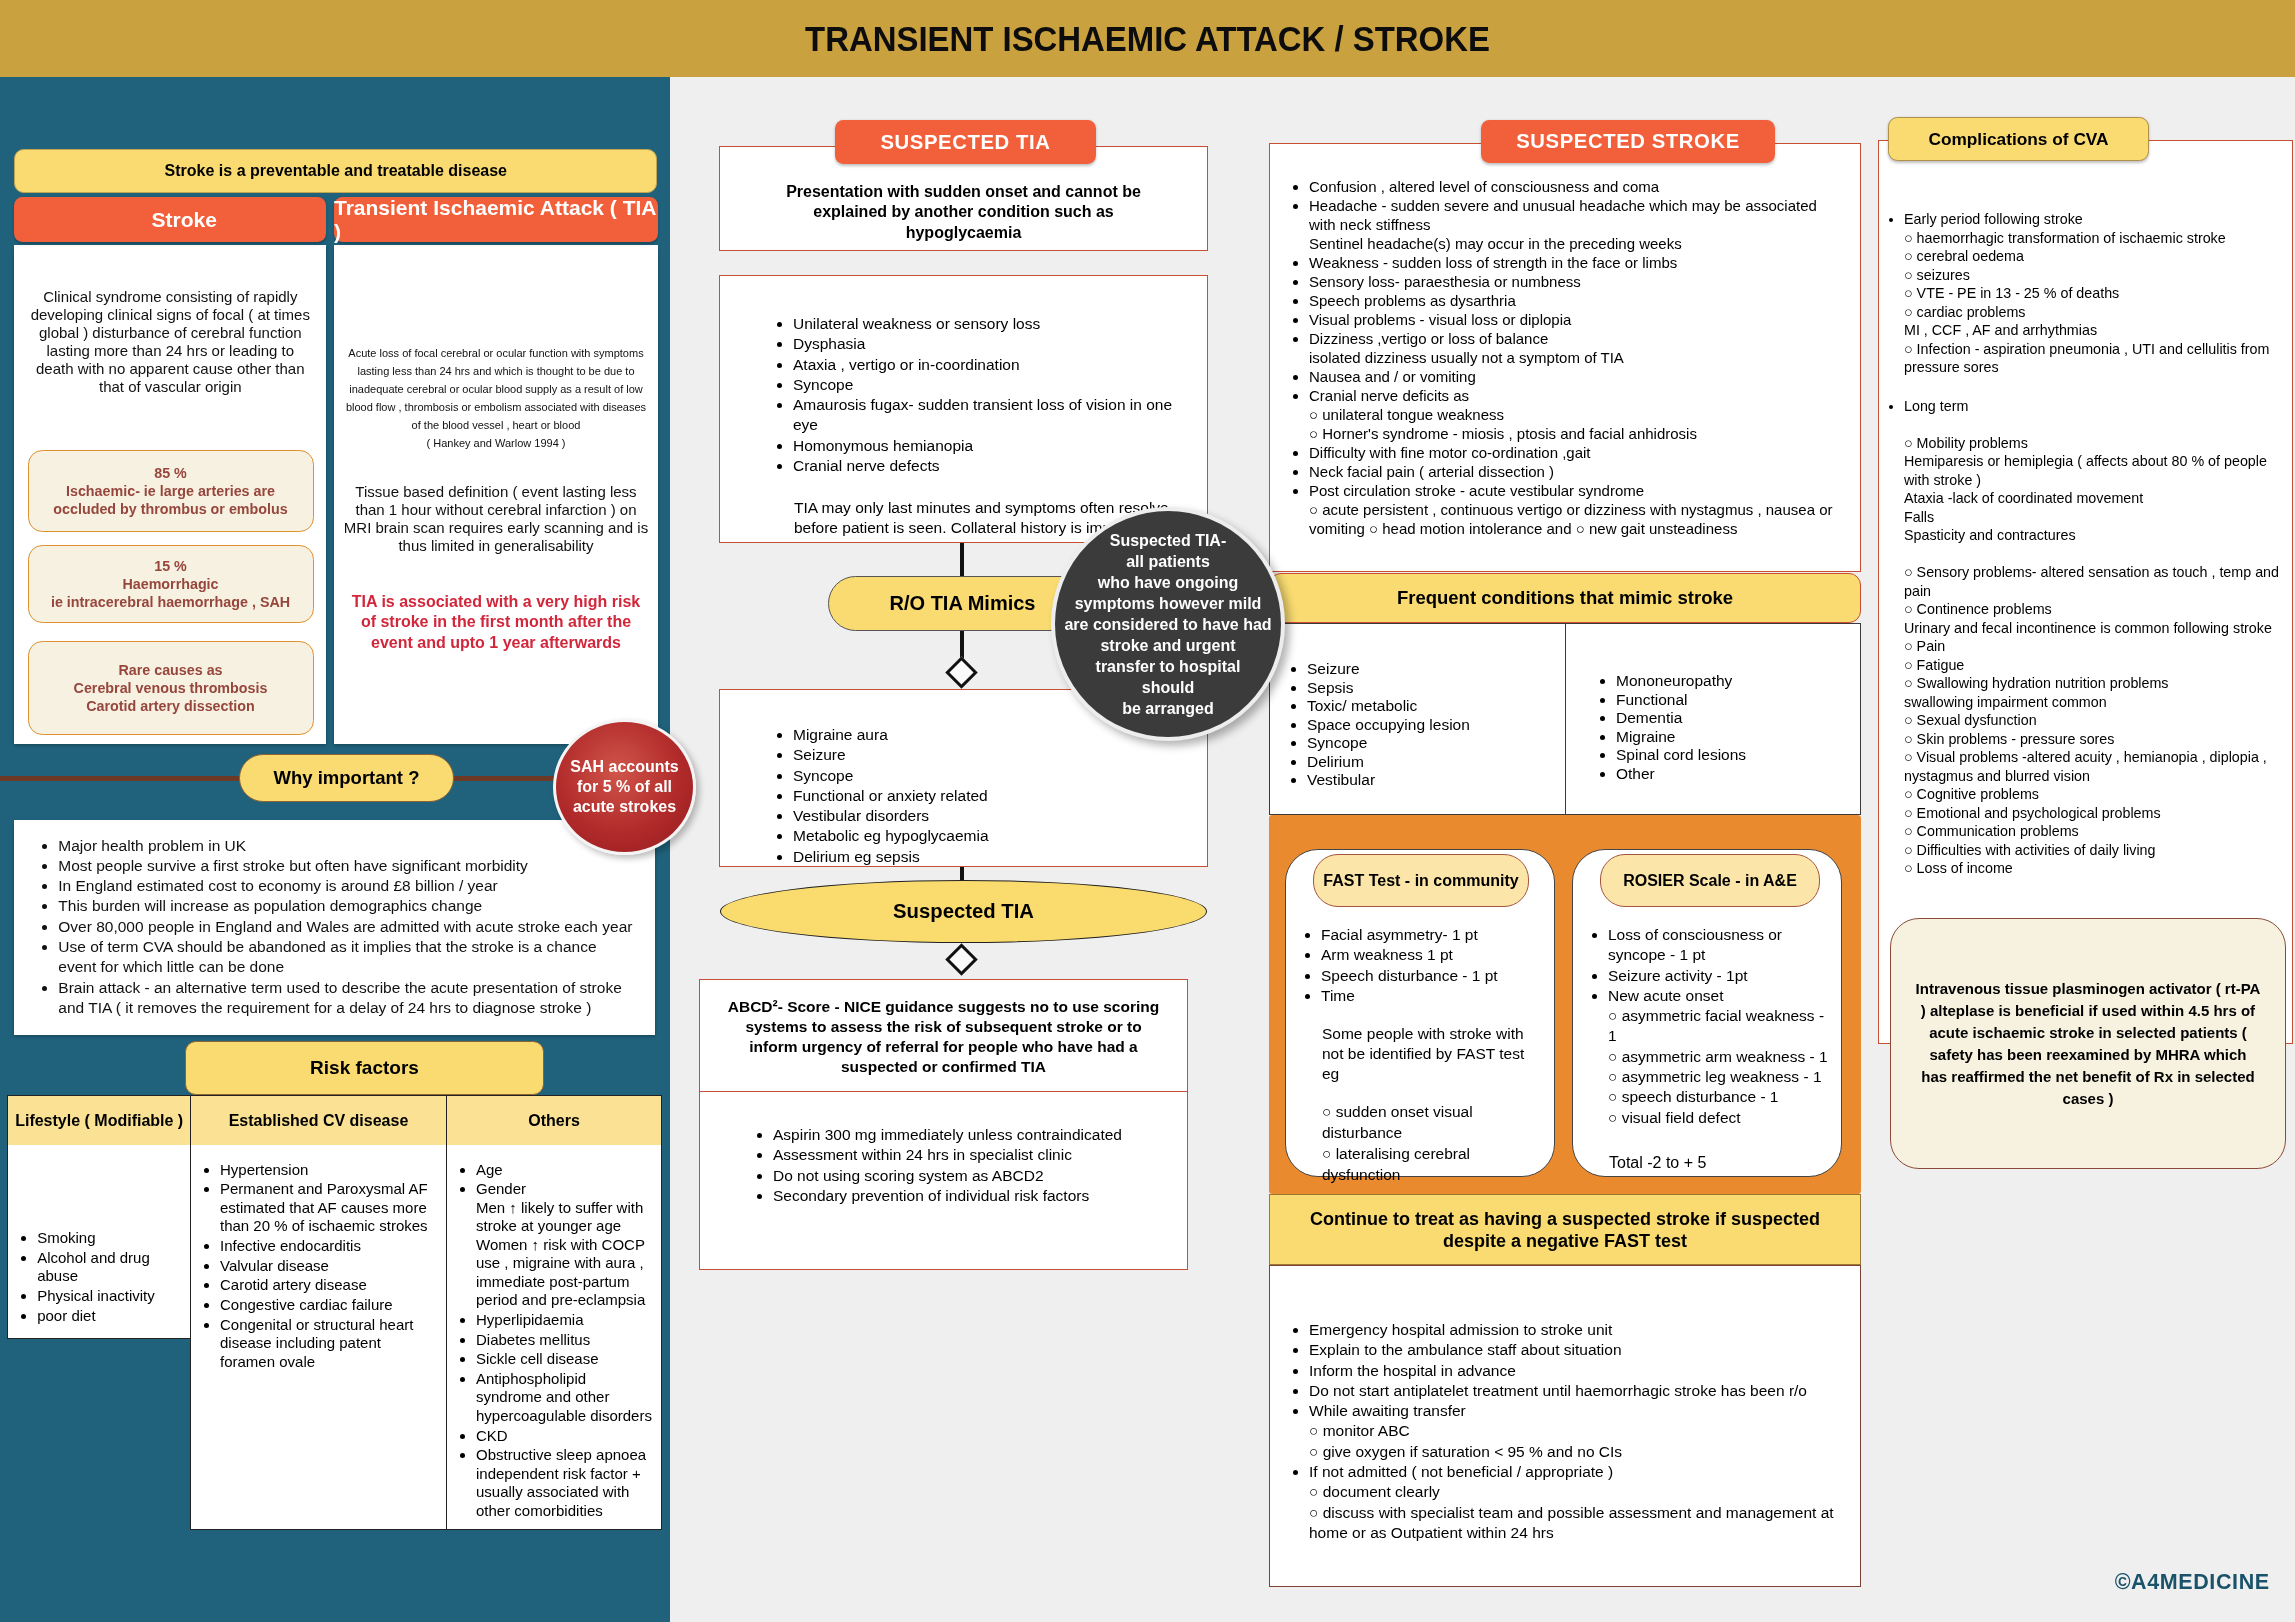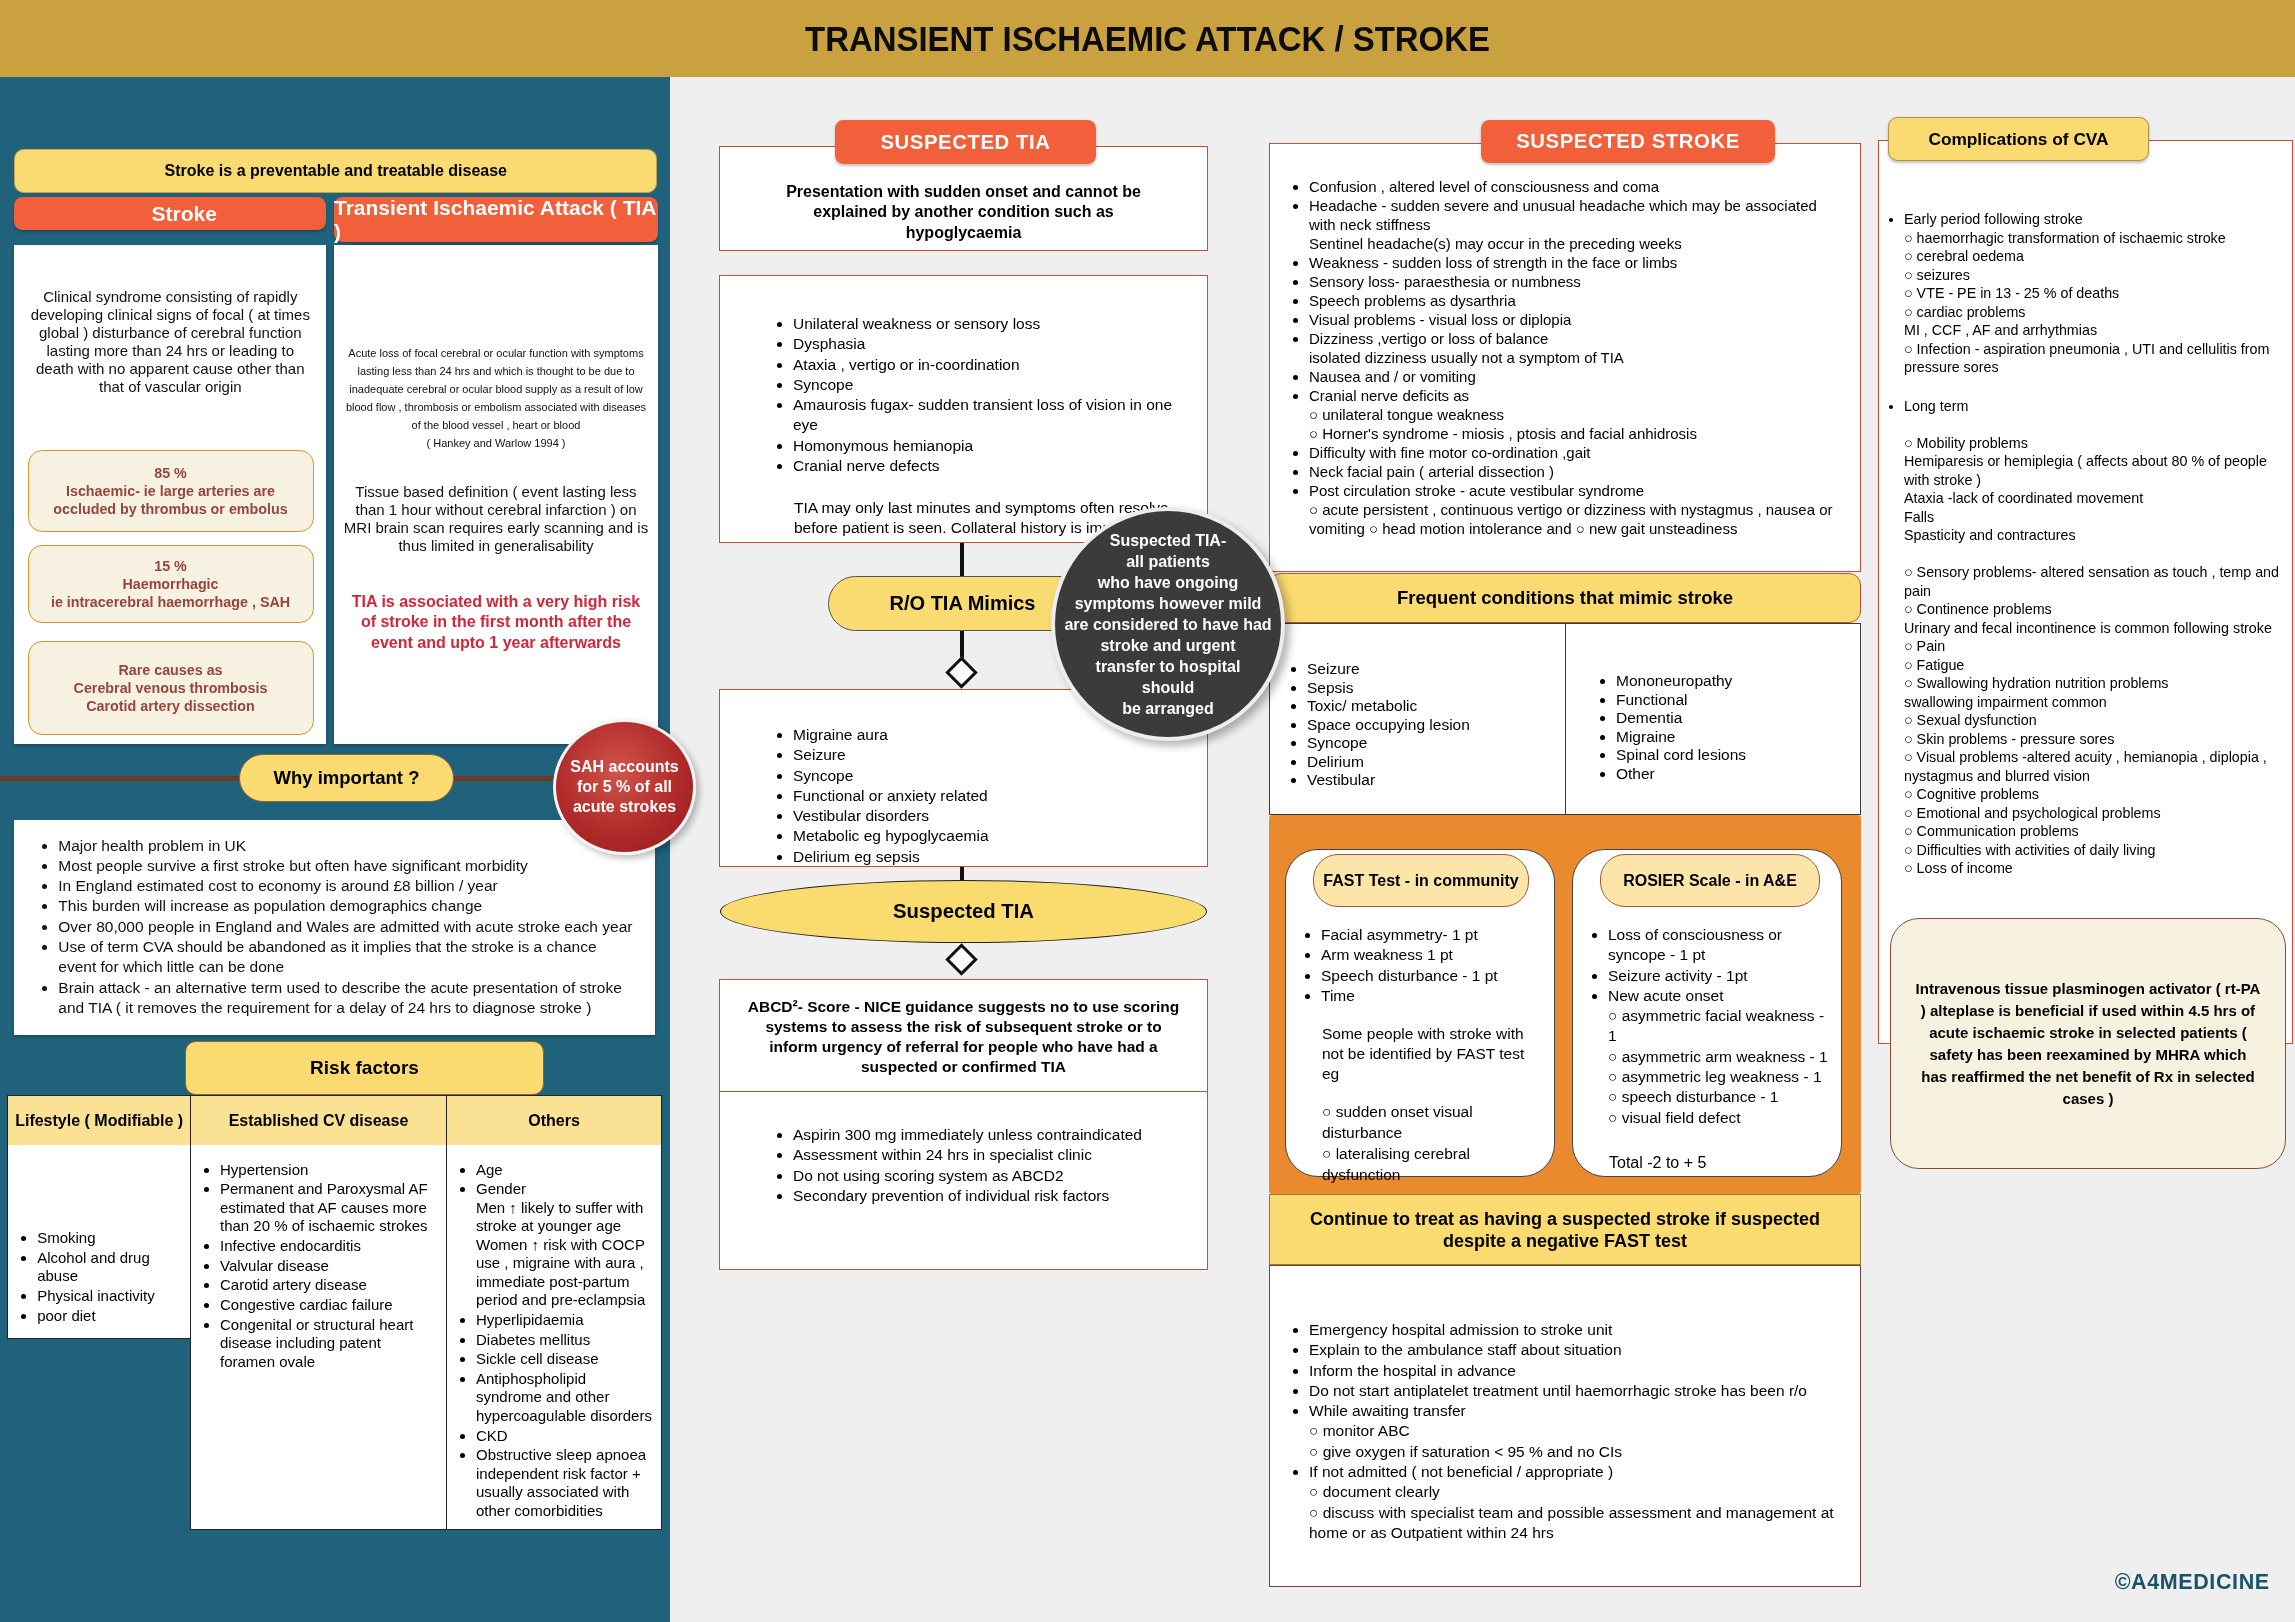--- a/index.html
+++ b/index.html
@@ -13,21 +13,21 @@
   .titlebar h1 { text-align:center; line-height:77px; font-size:35px; font-weight:bold; color:#0d0d0d; letter-spacing:0px; transform:scaleX(.94); }
 
   
   .left-panel { left:0; top:77px; width:670px; height:1546px; background:#20627C; }
   .hline { left:0; top:776px; width:670px; height:4.8px; background:#6E3A26; z-index:1; }
 
   .yellow-banner { left:14.3px; top:149px; width:643px; height:44px; background:#F9DB71; border:0.6px solid #C2A44E; border-radius:9.6px;
                    display:flex; align-items:center; justify-content:center; font-weight:bold; font-size:16px; z-index:2;}
   .col-head { background:#F2603B; border-radius:8.4px; color:#fff; font-weight:bold; font-size:21px;
               display:flex; align-items:center; justify-content:center; box-shadow:0 1.8px 3px rgba(0,0,0,.25); z-index:2;}
-  .stroke-head { left:14.3px; top:197px; width:312px; height:33px;padding-left:28px; }
+  .stroke-head { left:14.3px; top:197px; width:312px; height:45px;padding-left:28px; }
   .tia-head    { left:334px; top:197px; width:324px; height:45px; }
   .white-body { background:#fff; box-shadow:0 1.8px 3.6px rgba(0,0,0,.3); }
   .stroke-body { left:14.3px; top:245px; width:312px; height:499px; }
   .tia-body    { left:334px; top:245px; width:324px; height:499px; padding:0 8.4px; }
   .stroke-def { padding:43px 15.5px 0 15.5px; text-align:center; font-size:15px; line-height:18px; color:#111; }
   .cream-box { left:27.5px; width:286px; background:#F7F1E1; border:1.8px solid #E0912F; border-radius:14.3px;
                display:flex; align-items:center; justify-content:center; text-align:center;
                color:#96463C; font-weight:bold; font-size:14.3px; line-height:18px; z-index:2;}
   .cb1 { top:450px; height:82px; }
   .cb2 { top:545px; height:78px; }
@@ -79,21 +79,21 @@
   .vl3 { top:867px; height:15.5px; }
   .diamond { left:950px; width:23px; height:23px; background:#fafafa; border:3.6px solid #111; transform:rotate(45deg); z-index:2;}
   .dm1 { top:661px; } .dm2 { top:948px; }
   .ro-pill { left:828px; top:576px; width:269px; height:55px; background:#F9DB71; border:1.2px solid #555; border-radius:27.5px;
              display:flex; align-items:center; justify-content:center; font-weight:bold; font-size:20px; z-index:2;}
   .mimic-box { left:719px; top:689px; width:489px; height:178px; }
   .mimic-box ul { list-style:disc; padding:35px 18px 0 73px; }
   .mimic-box li { font-size:15.5px; line-height:20.3px; }
   .sus-ellipse { left:720px; top:880px; width:487px; height:63px; background:#FADB6E; border:1.8px solid #222; border-radius:50%;
                  display:flex; align-items:center; justify-content:center; font-weight:bold; font-size:20.3px; z-index:2;}
-  .abcd-box { left:719px; top:979px; width:489px; height:291px; }
+  .abcd-box { left:699px; top:979px; width:489px; height:291px; }
   .abcd-top { border-bottom:1.2px solid #C94F32; padding:16.7px 27.5px 14.3px 27.5px; text-align:center; font-weight:bold; font-size:15.5px; line-height:20px; }
   .abcd-box ul { list-style:disc; padding:33px 18px 0 73px; }
   .abcd-box li { font-size:15.5px; line-height:20.3px; }
   .bubble { left:1051px; top:507px; width:234px; height:234px; border-radius:50%;
             background:#3B3B3B; border:4.8px solid #EDEDED; box-shadow:4.8px 4.8px 8.4px rgba(0,0,0,.3);
             display:flex; align-items:center; justify-content:center; text-align:center;
             color:#fff; font-weight:bold; font-size:16px; line-height:21px; z-index:5;}
 
   
   .stroke-flow-head { left:1481px; top:120px; width:294px; height:43px; }

